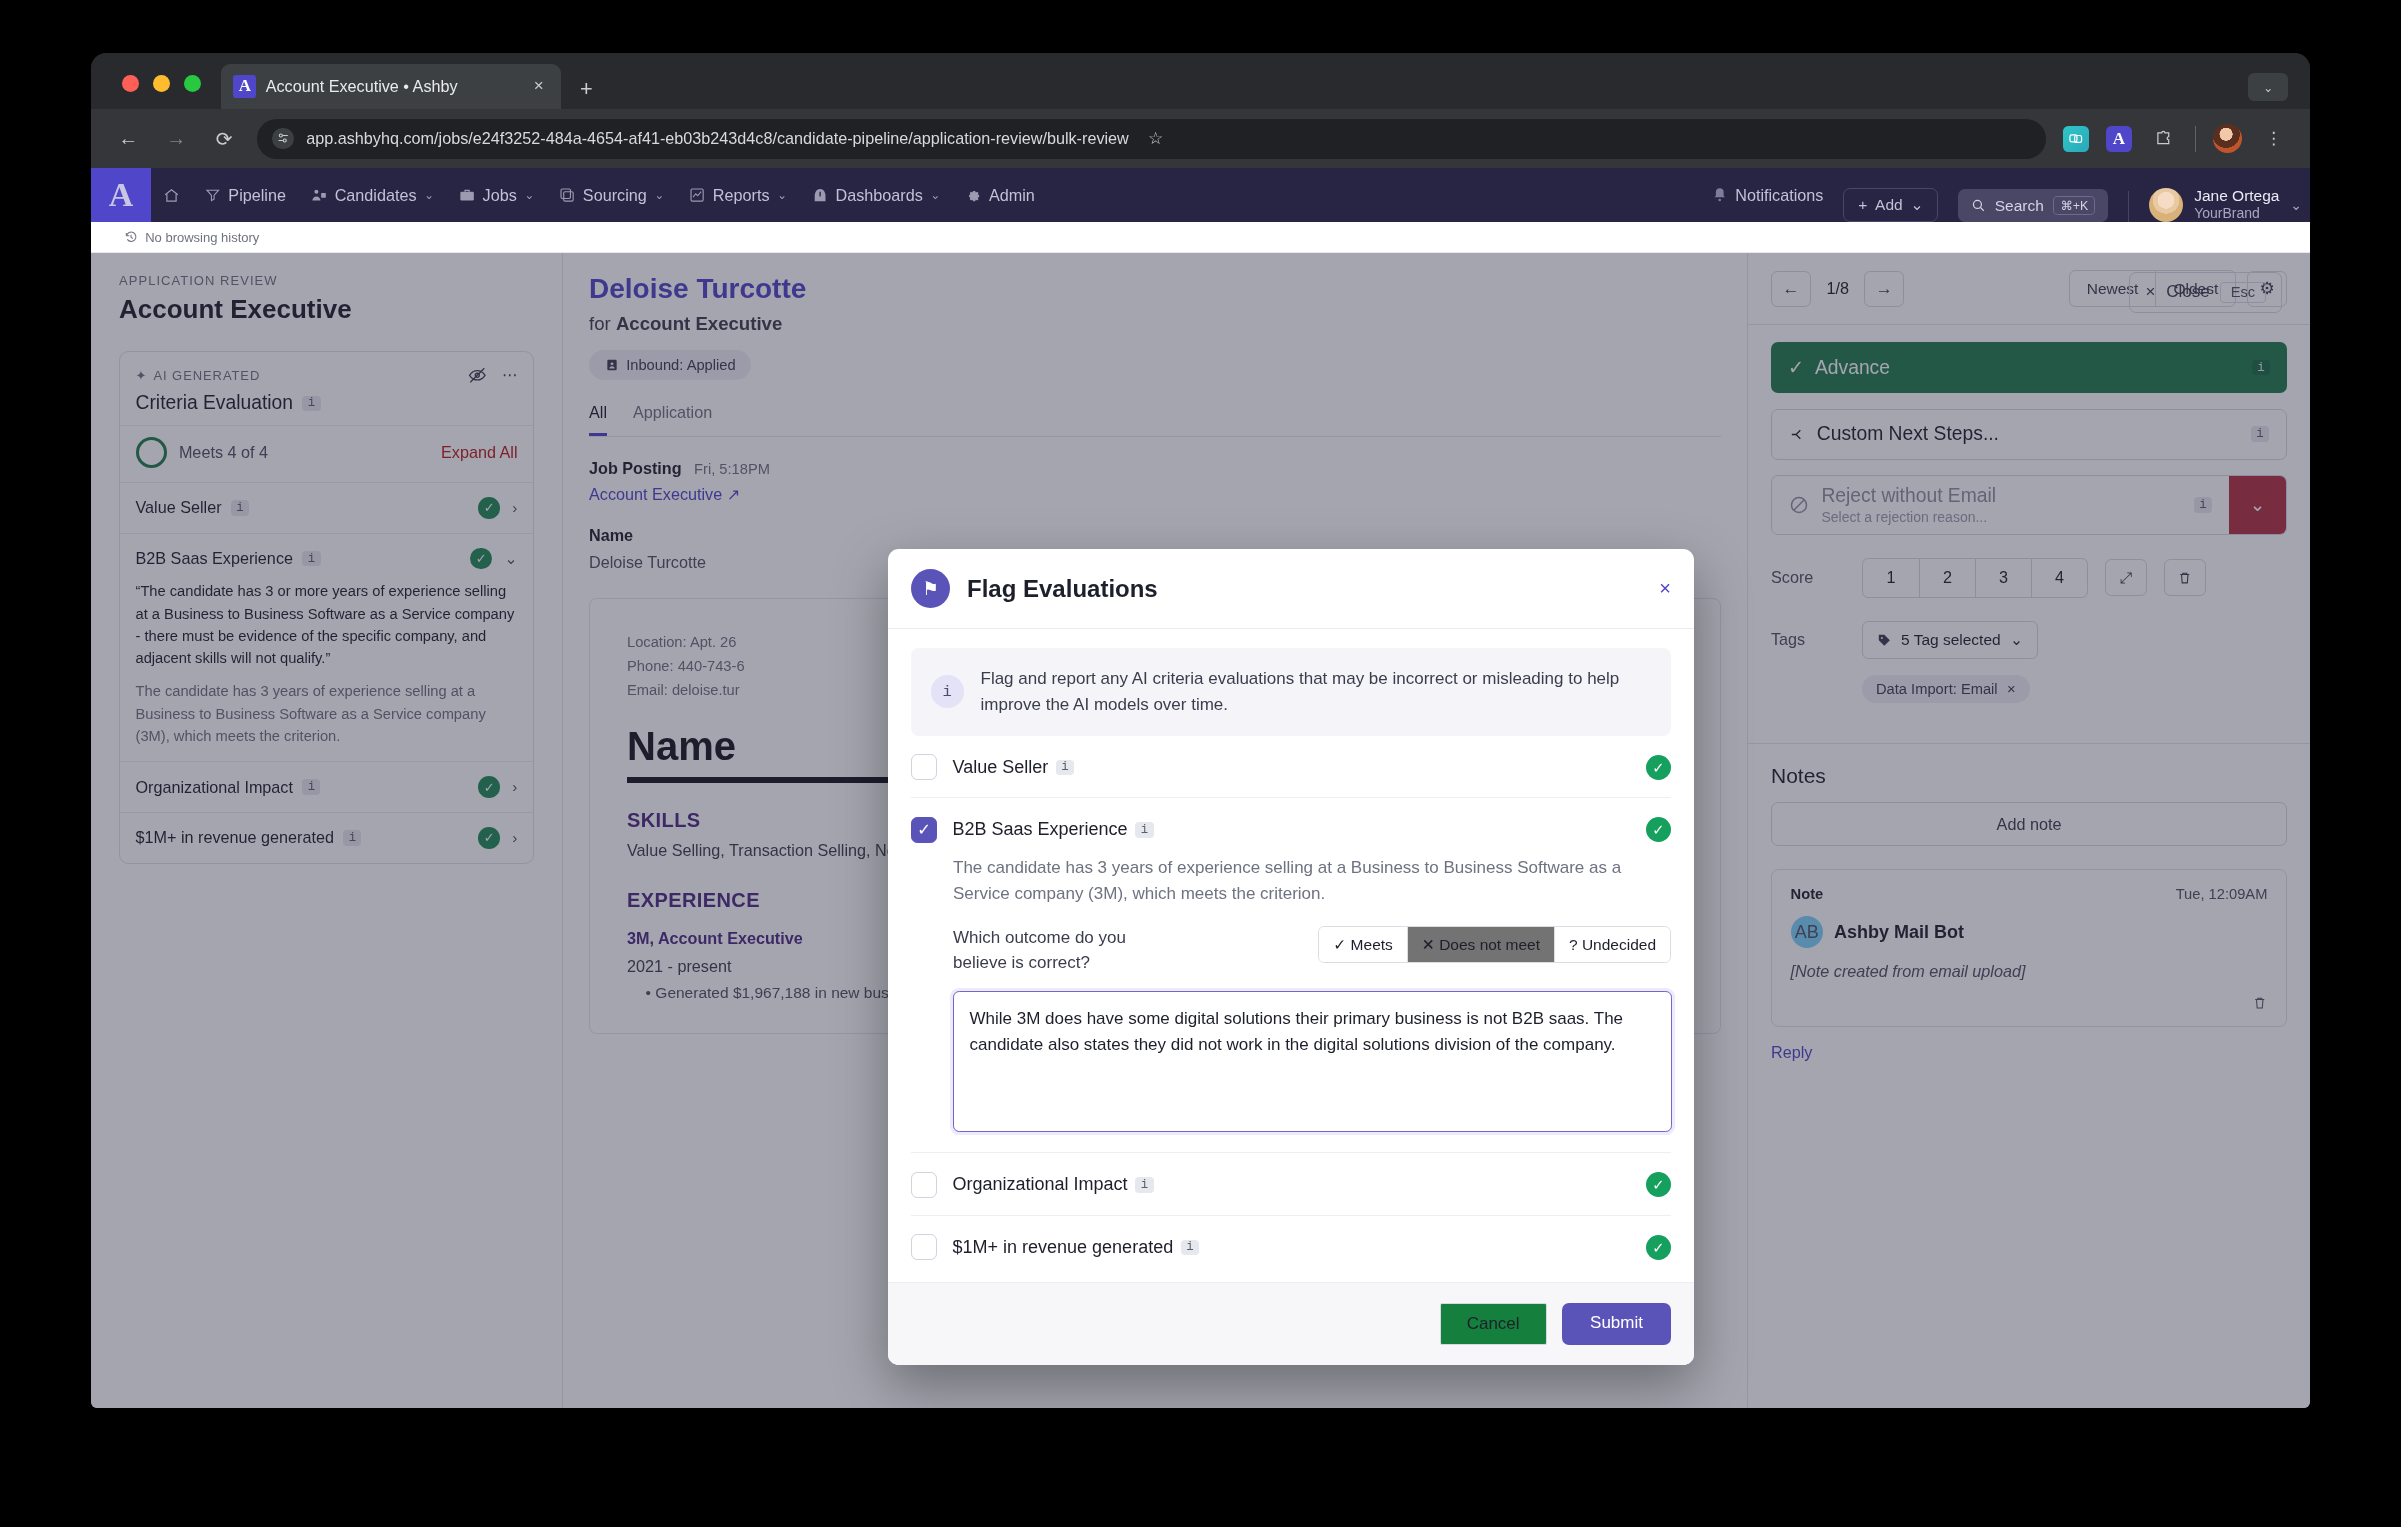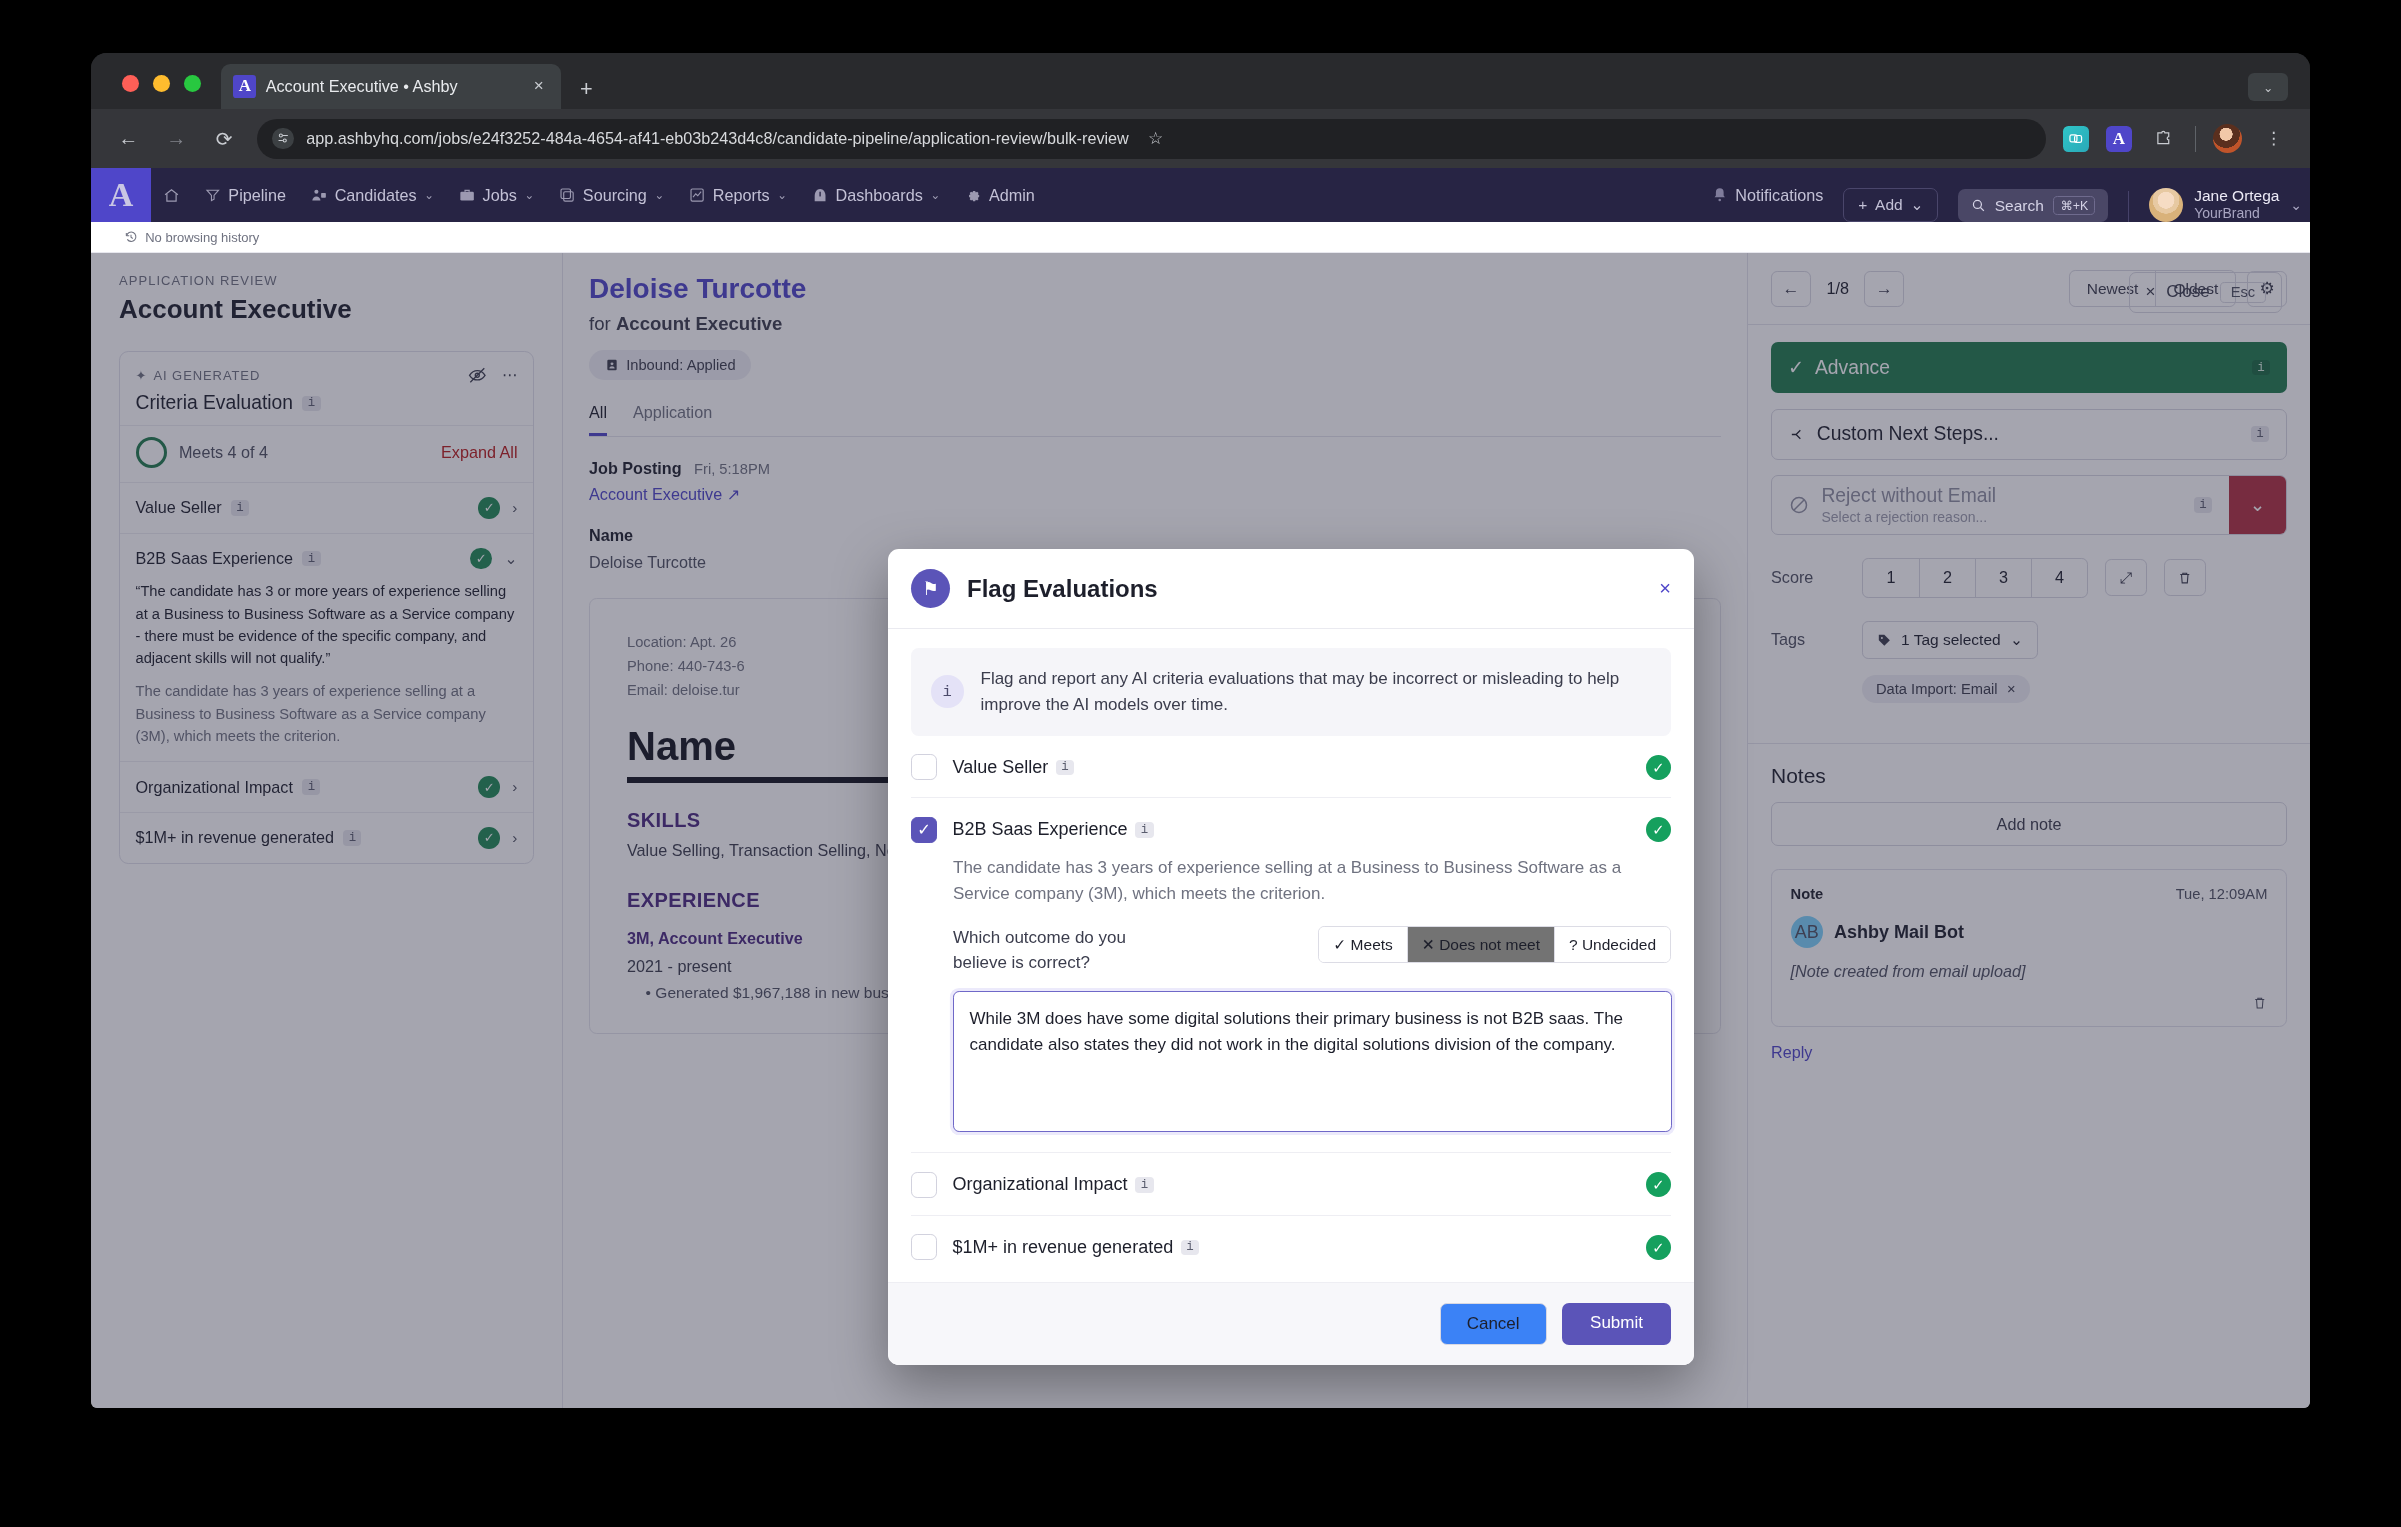--- a/index.html
+++ b/index.html
@@ -238,21 +238,21 @@
   .outseg { margin-left: auto; display: flex; border: 0.8px solid #dcdce5; border-radius: 6.2px; overflow: hidden; }
   .outseg div { padding: 8.5px 14px; font-size: 15.5px; color: #1d1f2b; background: #fff; white-space: nowrap; text-align: center; }
   .outseg div + div { border-left: 0.8px solid #dcdce5; }
   .outseg div.sel { background: #737373; }
   .m-ta { margin-left: 42px; margin-top: 15.5px; width: 719px; height: 141px;
           border: 1.5px solid #6f68c8; border-radius: 6.2px; padding: 14px 15.5px;
           font-family: "Liberation Sans", sans-serif; font-size: 17px; color: #1d1f2b;
           line-height: 1.5; outline: none; resize: none; box-shadow: 0 0 0 3.1px #eceafb; }
   .m-ft { display: flex; justify-content: flex-end; gap: 15.5px; padding: 20px 23px;
           background: #f7f7fa; border-top: 0.8px solid #eeeef3; }
-  .btn-cancel { border: 0.8px solid #d8d8e2; background: #3b82f6; border-radius: 7px;
+  .btn-cancel { border: 0.8px solid #d8d8e2; background: #15803d; border-radius: 2px;
                 padding: 10px 26px; font-size: 17px; color: #1d1f2b; }
   .btn-submit { background: #5b54b8; border-radius: 7px; padding: 10px 28px;
                 font-size: 17px; color: #fff; }
   svg { display: block; }
 </style>
 </head>
 <body>
 
 <div class="desktop">
  <div class="browser">
@@ -633,21 +633,21 @@
 
           <div class="fieldrow">
             <div class="fieldlbl">Tags</div>
             <div class="tagsel">
               <span>
                 <svg width="14.7" height="14.7" viewBox="0 0 24 24" fill="#3b3d4d">
                       <path d="M3 3h9l9 9-9 9-9-9z"></path>
                       <circle cx="8" cy="8" r="1.6" fill="#fff"></circle>
                     </svg>
               </span>
-              <span>1 Tag selected</span>
+              <span>5 Tag selected</span>
               <span>⌄</span>
             </div>
           </div>
           <div class="tagchip">
             <span>Data Import: Email</span>
             <span>×</span>
           </div>
         </div>
 
         <div class="notes-sec">

